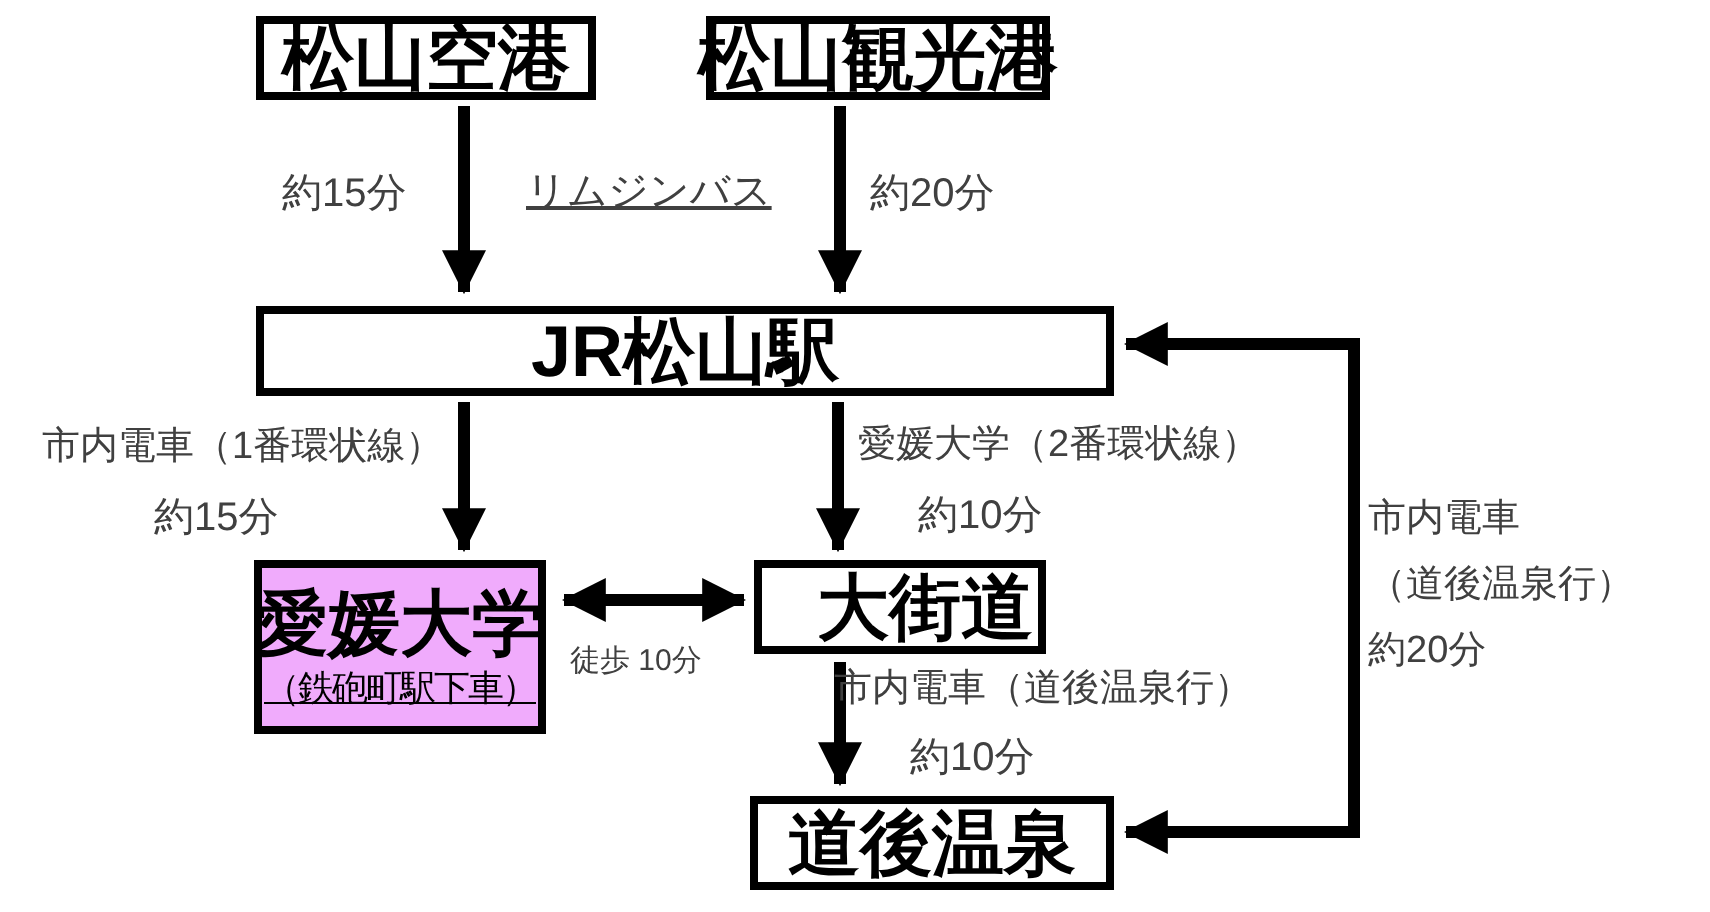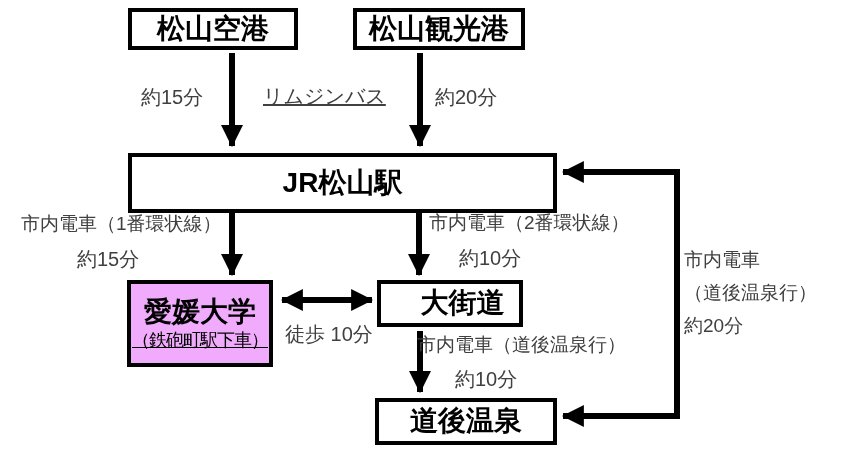--- a/index.html
+++ b/index.html
@@ -29,54 +29,54 @@
     border: 4px solid #000000;
     display: flex;
     flex-direction: column;
     align-items: center;
     justify-content: center;
     text-align: center;
     box-sizing: border-box;
     white-space: nowrap;
   }
   .node .title {
-    font-size: 28px;
+    font-size: 36px;
     font-weight: bold;
     line-height: 1.1;
   }
   .node .subtitle {
     font-size: 18px;
     font-weight: normal;
     letter-spacing: -1px;
     line-height: 1.15;
     margin-top: 2px;
     text-decoration: underline;
   }
   .node-airport   { left: 128px; top: 8px;   width: 170px; height: 42px; }
   .node-port      { left: 353px; top: 8px;   width: 172px; height: 42px; }
-  .node-jr        { left: 128px; top: 153px; width: 429px; height: 60px; }
+  .node-jr        { left: 128px; top: 153px; width: 429px; height: 45px; }
   .node-univ      { left: 127px; top: 280px; width: 146px; height: 87px; }
   .node-okaido    { left: 377px; top: 280px; width: 146px; height: 47px; padding-left: 25px; }
   .node-dogo      { left: 375px; top: 398px; width: 182px; height: 47px; }
   .edge-label {
     position: absolute;
     z-index: 2;
     font-size: 19px;
     line-height: 1.2;
     white-space: nowrap;
     color: #404040;
   }
   .lbl-dur-airport { left: 141px; top: 85px;  font-size: 20px; }
   .lbl-bus         { left: 263px; top: 84px;  font-size: 20px; text-decoration: underline; }
   .lbl-dur-port    { left: 435px; top: 85px;  font-size: 20px; }
   .lbl-line1       { left: 21px;  top: 213px; }
   .lbl-dur1        { left: 77px;  top: 247px; font-size: 20px; }
   .lbl-line2       { left: 429px; top: 212px; }
   .lbl-dur2        { left: 459px; top: 246px; font-size: 20px; }
-  .lbl-walk        { left: 285px; top: 322px; font-size: 20px; }
+  .lbl-walk        { left: 285px; top: 322px; font-size: 15px; }
   .lbl-line3       { left: 417px; top: 334px; }
   .lbl-dur3        { left: 455px; top: 367px; font-size: 20px; }
   .lbl-loop        { left: 684px; top: 243px; line-height: 33px; }
 </style>
 </head>
 <body>
 
 <div class="diagram">
 
   <svg class="arrows-layer" width="855" height="456" viewBox="0 0 855 456">
@@ -122,21 +122,21 @@
   <div class="edge-label lbl-dur-airport">約15分</div>
 
   <div class="edge-label lbl-bus">リムジンバス</div>
 
   <div class="edge-label lbl-dur-port">約20分</div>
 
   <div class="edge-label lbl-line1">市内電車（1番環状線）</div>
 
   <div class="edge-label lbl-dur1">約15分</div>
 
-  <div class="edge-label lbl-line2">市内電車（2番環状線）</div>
+  <div class="edge-label lbl-line2">愛媛大学（2番環状線）</div>
 
   <div class="edge-label lbl-dur2">約10分</div>
 
   <div class="edge-label lbl-walk">徒歩 10分</div>
 
   <div class="edge-label lbl-line3">市内電車（道後温泉行）</div>
 
   <div class="edge-label lbl-dur3">約10分</div>
 
   <div class="edge-label lbl-loop">

